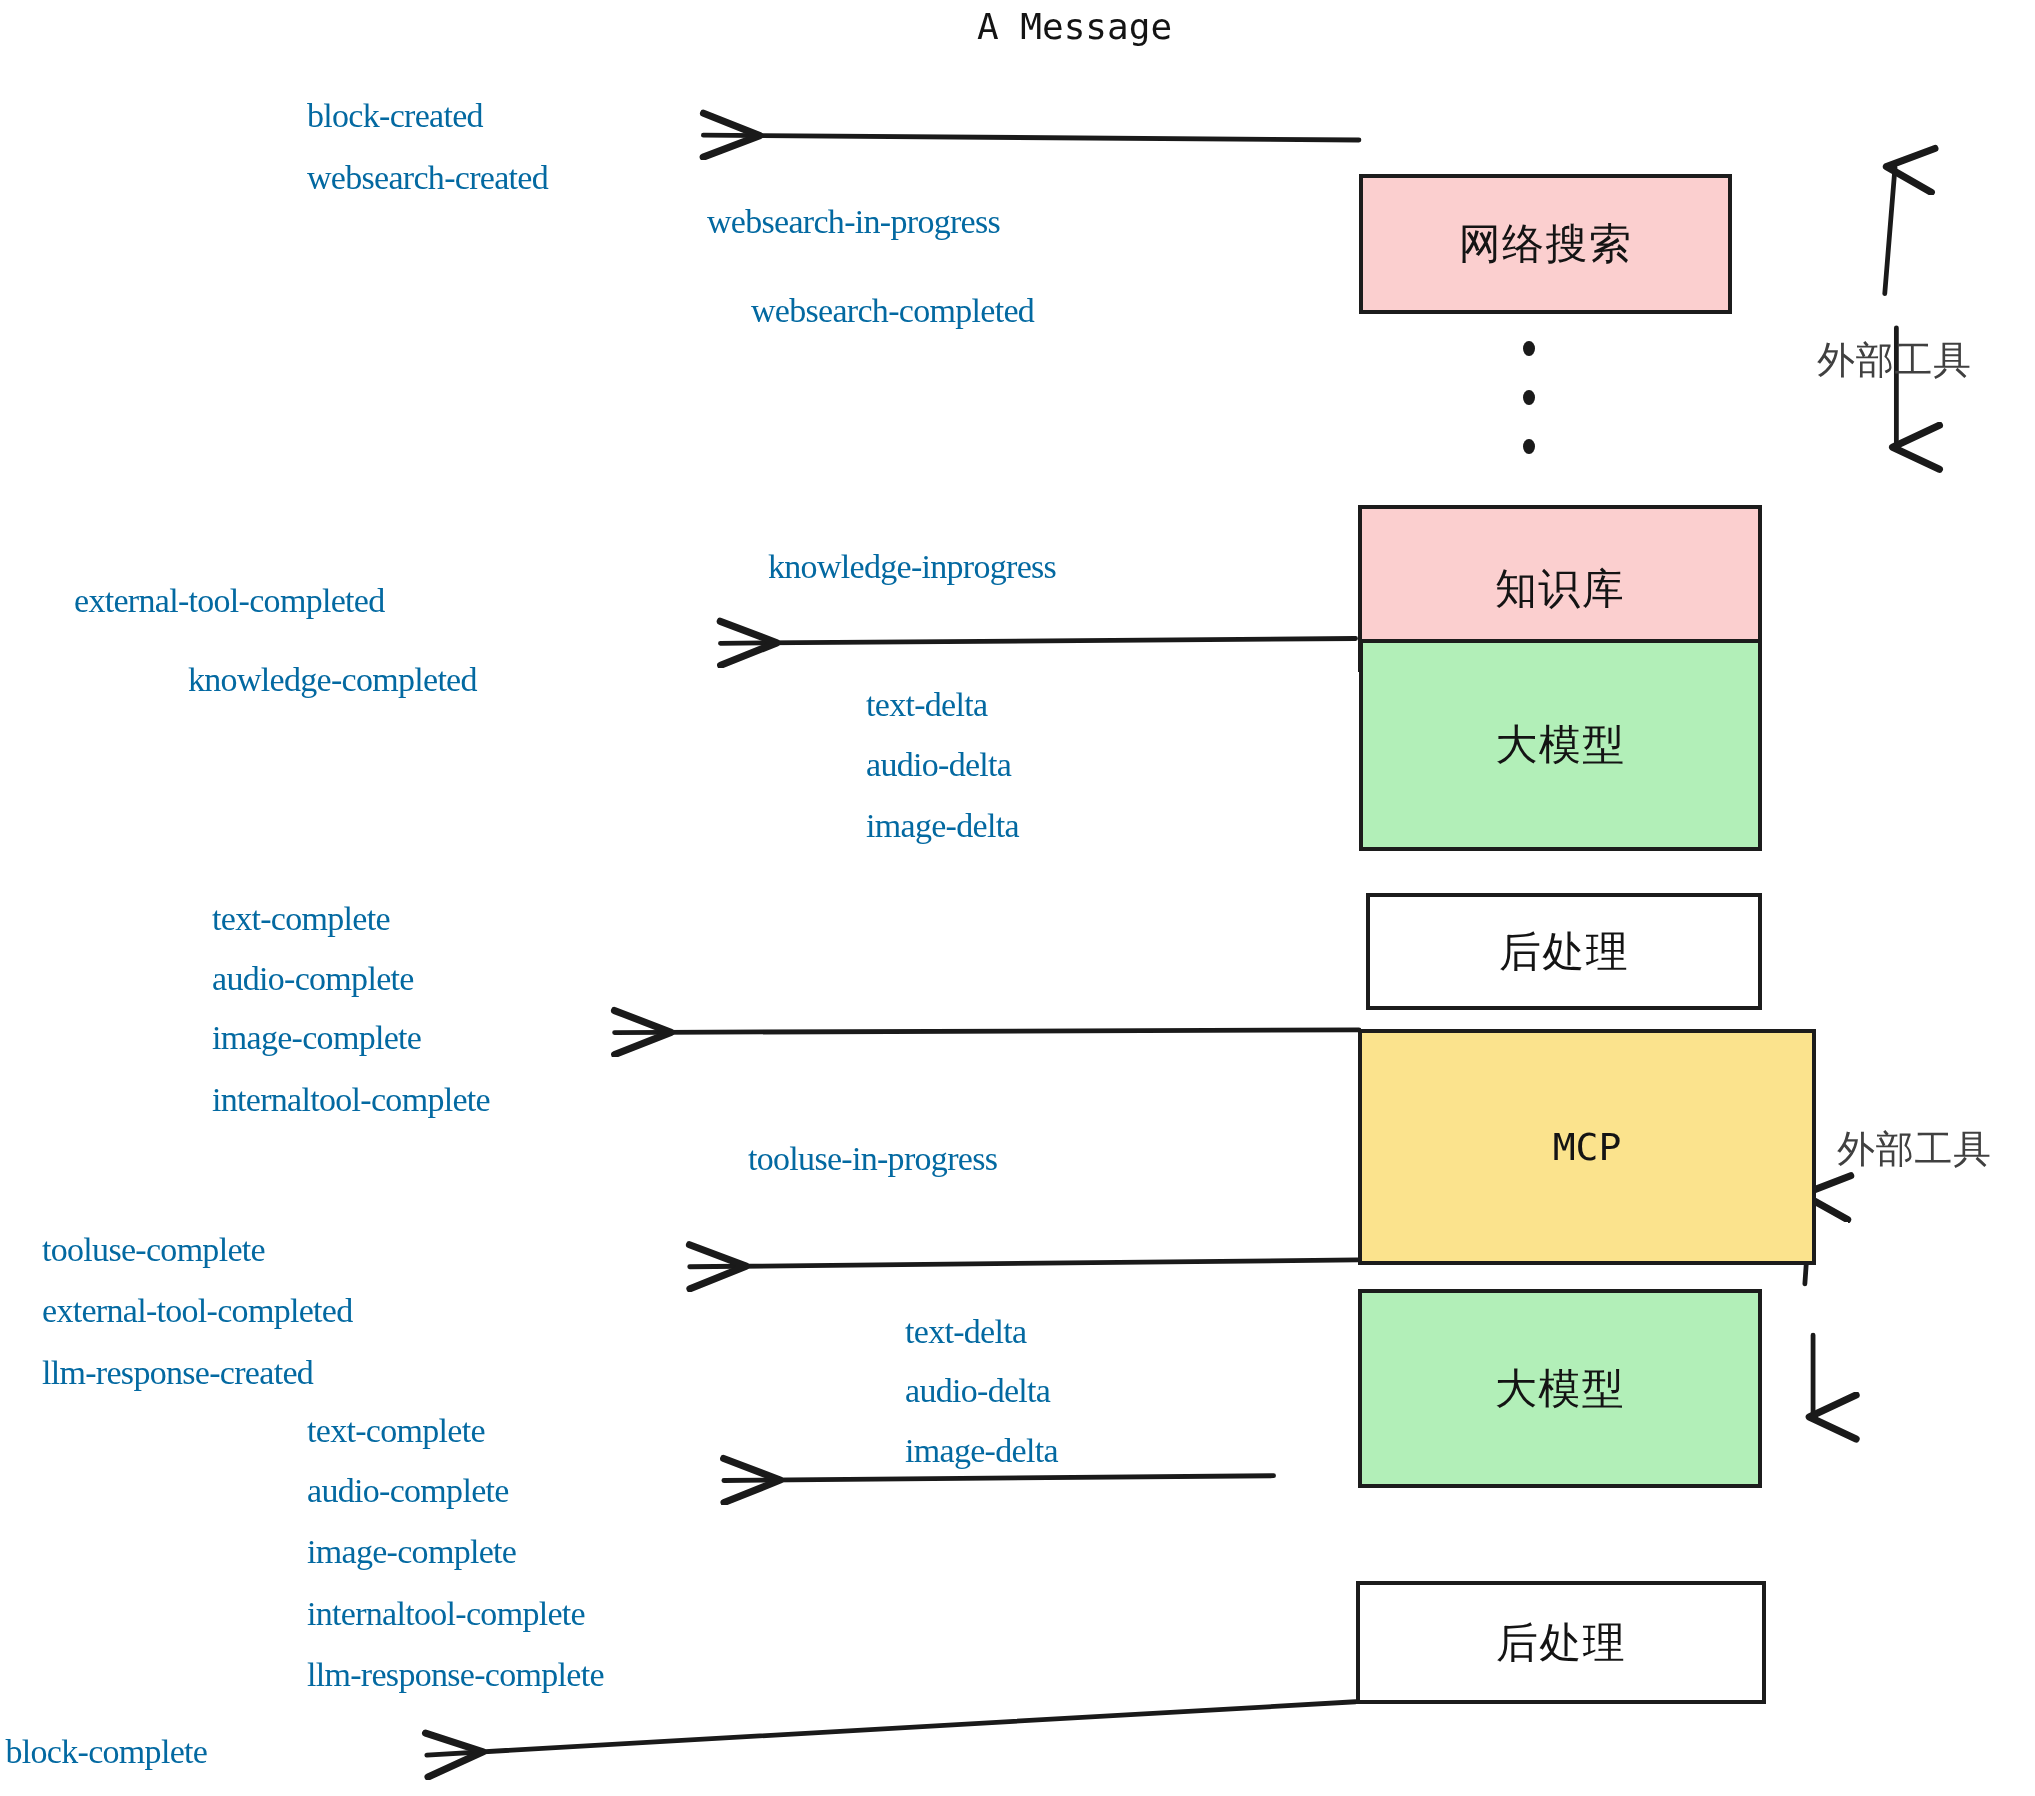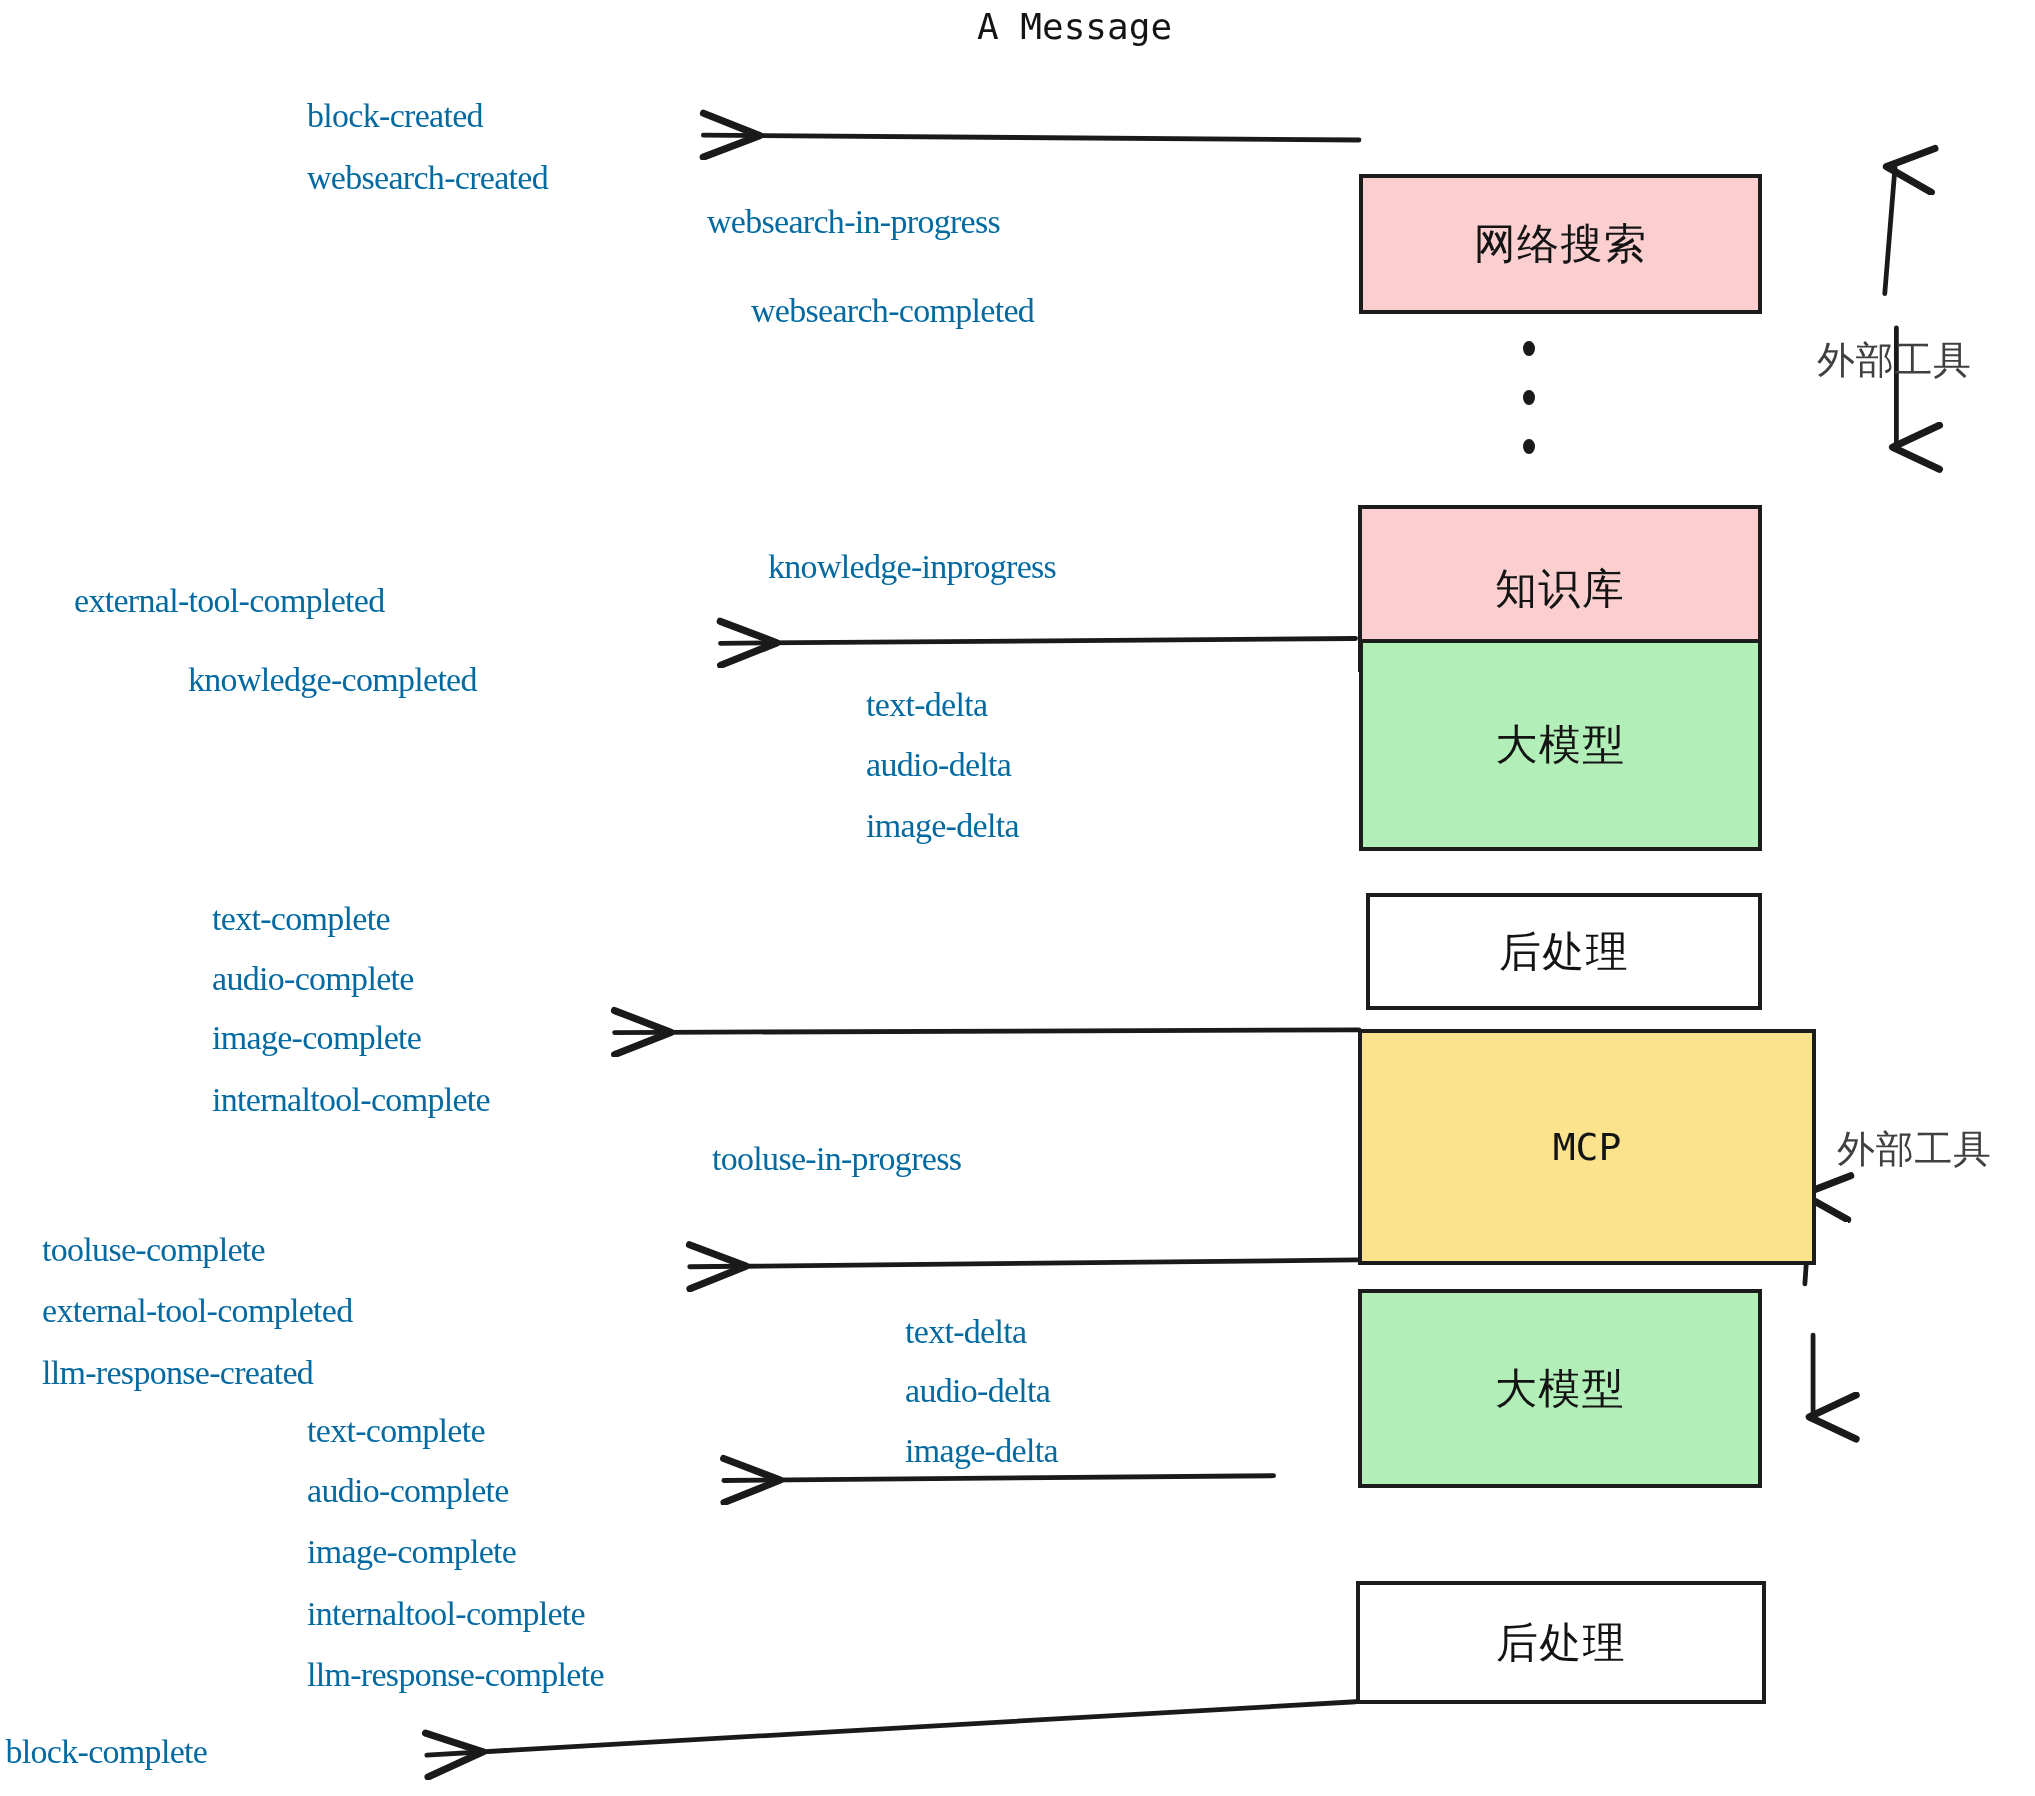--- a/index.html
+++ b/index.html
@@ -119,21 +119,21 @@
       <path d="M2760,430 L2775,245" fill="none" stroke="#1a1a1a" stroke-width="7" stroke-linecap="round" marker-end="url(#av-up)"></path>
       <path d="M2777,480 L2777,655" fill="none" stroke="#1a1a1a" stroke-width="7" stroke-linecap="round" marker-end="url(#av-dn)"></path>
     </g>
 
     <g>
       <path d="M2643,1880 L2652,1750" fill="none" stroke="#1a1a1a" stroke-width="7" stroke-linecap="round" marker-end="url(#av-up)"></path>
       <path d="M2655,1955 L2655,2075" fill="none" stroke="#1a1a1a" stroke-width="7" stroke-linecap="round" marker-end="url(#av-dn)"></path>
     </g>
   </svg>
 
-  <div class="box" style="left:1359px;top:174px;width:403px;height:140px;background:#fbcfcf;">
+  <div class="box" style="left:1359px;top:174px;width:373px;height:140px;background:#fbcfcf;">
     <span>网络搜索</span>
   </div>
 
   <div class="box" style="left:1358px;top:505px;width:404px;height:167px;background:#fbcfcf;">
     <span>知识库</span>
   </div>
 
   <div class="box" style="left:1359px;top:639px;width:403px;height:212px;background:#b2efb8;">
     <span>大模型</span>
   </div>
@@ -174,21 +174,21 @@
   <div class="evt" style="left:188px;top:642px;margin-top:21px;">knowledge-completed</div>
 
   <div class="evt" style="left:866px;top:688px;">text-delta</div>
   <div class="evt" style="left:866px;top:748px;">audio-delta</div>
   <div class="evt" style="left:866px;top:809px;">image-delta</div>
 
   <div class="evt" style="left:212px;top:902px;">text-complete</div>
   <div class="evt" style="left:212px;top:962px;">audio-complete</div>
   <div class="evt" style="left:212px;top:1021px;">image-complete</div>
   <div class="evt" style="left:212px;top:1083px;">internaltool-complete</div>
-  <div class="evt" style="left:712px;top:1142px;">tooluse-in-progress</div>
+  <div class="evt" style="left:748px;top:1142px;">tooluse-in-progress</div>
 
   <div class="evt" style="left:42px;top:1233px;">tooluse-complete</div>
   <div class="evt" style="left:42px;top:1294px;">external-tool-completed</div>
   <div class="evt" style="left:42px;top:1356px;">llm-response-created</div>
 
   <div class="evt" style="left:905px;top:1315px;">text-delta</div>
   <div class="evt" style="left:905px;top:1374px;">audio-delta</div>
   <div class="evt" style="left:905px;top:1434px;">image-delta</div>
 
   <div class="evt" style="left:307px;top:1414px;">text-complete</div>

